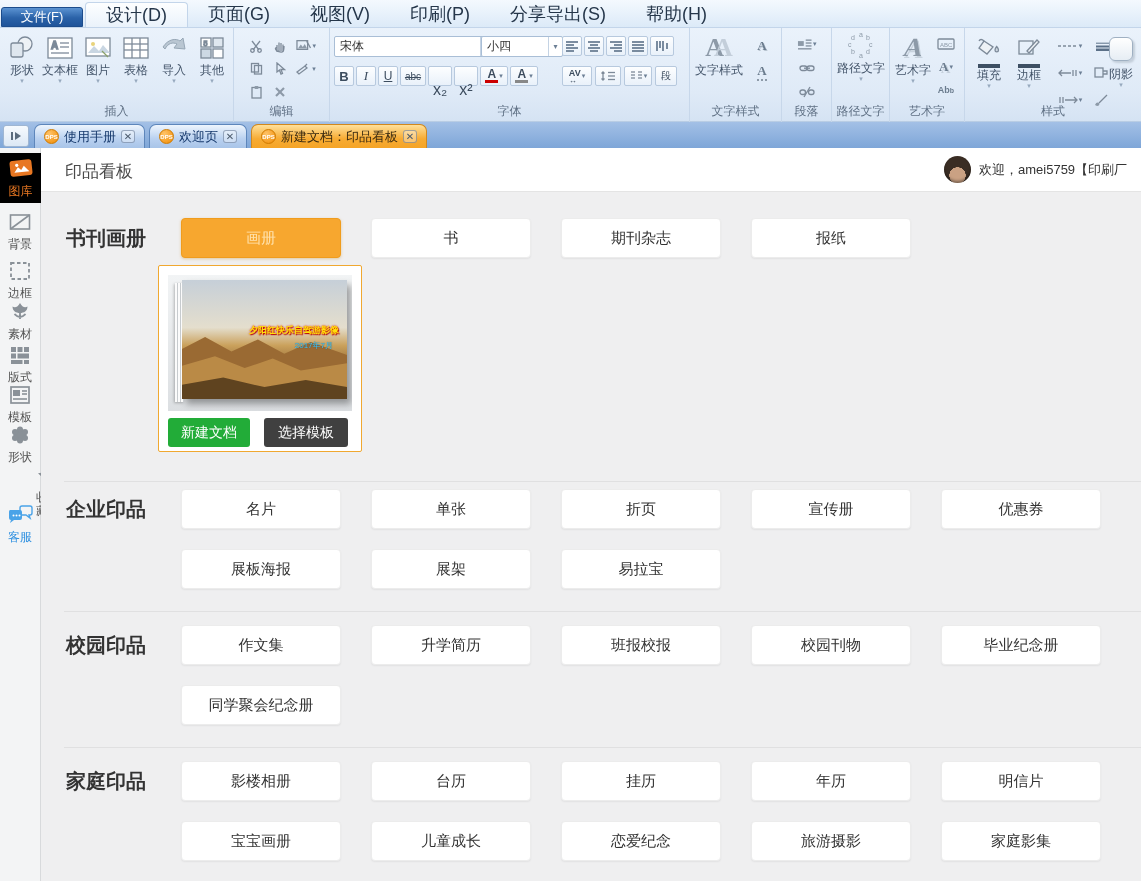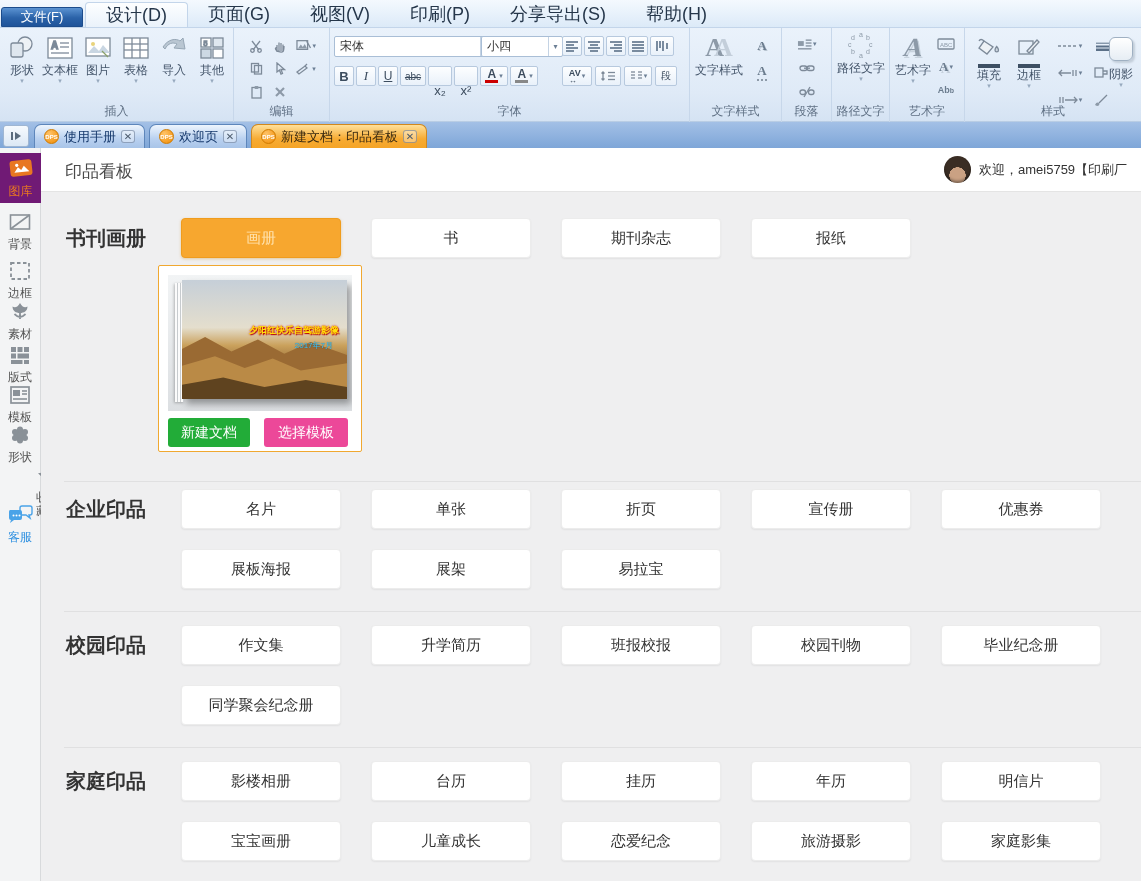--- a/index.html
+++ b/index.html
@@ -29,21 +29,21 @@
   .bigbtn .chev { font-size:7px; color:#97a9be; line-height:8px; }
   .smallbtn { width:20px; height:20px; border:1px solid #b7c9de; border-radius:2px;
     background:linear-gradient(#fdfeff,#e9f1fa); display:inline-flex; align-items:center; justify-content:center;
     cursor:pointer; vertical-align:top; }
   .nobox { border:none; background:none; }
   .dd { font-size:7px; color:#6c7f95; margin-left:1px; }
   .combo { position:absolute; height:21px; background:#fff; border:1px solid #a9bed6; border-radius:2px;
     font-size:12px; color:#333; display:flex; align-items:center; padding-left:5px; cursor:pointer; }
   .combo .arrow { margin-left:auto; width:14px; height:100%; border-left:1px solid #c4d3e4;
     display:flex; align-items:center; justify-content:center; font-size:8px; color:#6c7f95; }
-  .fmt { font-size:13px; color:#3c4c5e;margin-top:28px; }
+  .fmt { font-size:16px; color:#3c4c5e;margin-top:28px; }
   .ic { stroke:#7d8a99; fill:none; stroke-width:1.3; }
   .icf { fill:#8d9aa8; stroke:none; }
   .darkbar { width:22px; height:4px; background:#3d4f63; margin:1px auto 0; }
 
   
   .tabbar { position:absolute; left:0; top:122px; width:1141px; height:26px;
     background:linear-gradient(#a3c0e6,#7ea6d8); display:flex; align-items:flex-end; }
   .collapse-btn { width:26px; height:22px; margin:0 5px 1px 3px; background:linear-gradient(#f6fafe,#dce8f5);
     border:1px solid #9fb6d2; border-radius:3px; display:flex; align-items:center; justify-content:center; cursor:pointer; }
   .doctab { height:24px; margin-right:4px; padding:0 9px; display:flex; align-items:center; gap:5px;
@@ -53,21 +53,21 @@
   .dps-badge { width:15px; height:15px; border-radius:50%; background:radial-gradient(circle at 35% 30%,#ffc46a,#f08a00);
     border:1px solid #cf7a00; color:#fff; font-size:6px; font-weight:bold; display:flex; align-items:center; justify-content:center; }
   .tab-close { font-size:10px; font-weight:bold; color:#4b5a6b; background:rgba(255,255,255,.35);
     border:1px solid rgba(90,110,140,.55); border-radius:3px; width:14px; height:13px; line-height:11px;
     text-align:center; cursor:pointer; }
 
   
   .sidebar { position:absolute; left:0; top:148px; width:41px; height:733px; background:#f3f4f5; border-right:1px solid #d8dadc; }
   .side-item { position:absolute; left:0; width:40px; text-align:center; cursor:pointer; }
   .side-item .slabel { font-size:12px; color:#555; line-height:14px; }
-  .side-item.active { background:#701a75; width:41px; padding:3px 0 5px; }
+  .side-item.active { background:#000000; width:41px; padding:3px 0 5px; }
   .side-item.active .slabel { color:#e87722; }
   .side-item.service .slabel { color:#2d8fe0; }
 
   
   .mainheader { position:absolute; left:41px; top:148px; width:1100px; height:44px; background:#fff;
     border-bottom:1px solid #e4e4e4; overflow:hidden; }
   .page-title { position:absolute; left:24px; top:12px; font-size:17px; color:#4a4a4a; }
   .userbox { position:absolute; left:903px; top:8px; display:flex; align-items:center; gap:8px; white-space:nowrap; }
   .avatar { width:27px; height:27px; border-radius:50%;
     background:radial-gradient(circle at 50% 72%, #caa183 0 34%, #3a2d24 35% 100%);
@@ -98,21 +98,21 @@
   .ridge3 { position:absolute; inset:0; background:#5f431f;
     clip-path:polygon(0 100%,0 88%,25% 82%,50% 90%,75% 84%,100% 90%,100% 100%); }
   .cover-title { position:absolute; top:14px; left:0; right:0; text-align:center; font-size:19px; font-weight:bold;
     color:#d8e44c; text-shadow:1px 1px 0 #5a2d00,-1px -1px 0 #5a2d00,1px 2px 3px rgba(0,0,0,.5); letter-spacing:2px; }
   .cover-sub { position:absolute; top:44px; left:0; right:8px; text-align:right; font-size:9px; font-weight:bold;
     color:#ffe20a; text-shadow:0 0 2px #d40000,1px 1px 1px #a00; }
   .cover-date { position:absolute; top:60px; right:14px; font-size:8px; color:#57c8ec; text-shadow:0 0 1px #046; }
   .pv-btn { position:absolute; top:152px; height:29px; border-radius:3px; color:#fff; font-size:14px;
     text-align:center; line-height:29px; cursor:pointer; }
   .pv-new { left:9px; width:82px; background:#22ac38; }
-  .pv-tpl { left:105px; width:84px; background:#ec4899; }
+  .pv-tpl { left:105px; width:84px; background:#404040; }
 
   
   .alines line { stroke:#5b7088; stroke-width:1.6; }
   .txt-b { font-weight:bold; font-size:13px; color:#3c4c5e; }
   .txt-i { font-style:italic; font-family:"Liberation Serif",serif; font-size:13px; color:#3c4c5e; }
   .txt-u { text-decoration:underline; font-size:12px; color:#3c4c5e; }
   .txt-s { text-decoration:line-through; font-size:10px; color:#3c4c5e; }
   .acolor { font-size:12px; font-weight:bold; color:#3c4c5e; line-height:10px; }
   .abar { width:13px; height:3px; background:#c00; margin:1px auto 0; }
   .abar2 { width:13px; height:3px; background:#888; margin:1px auto 0; }

